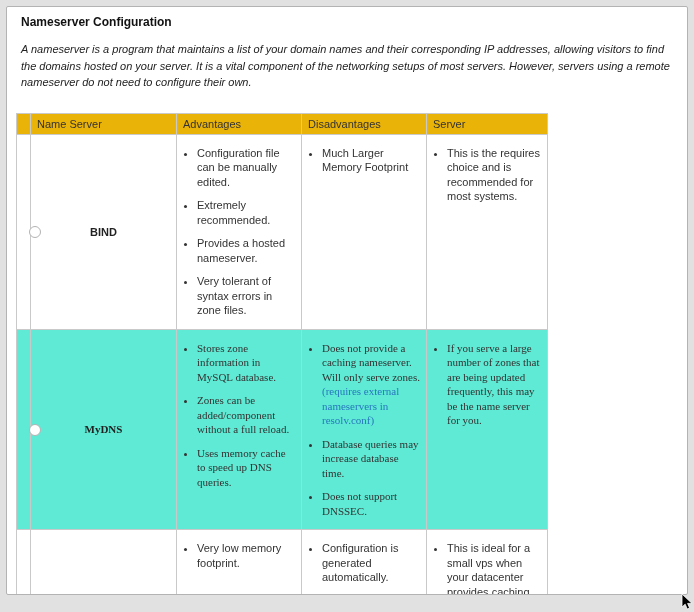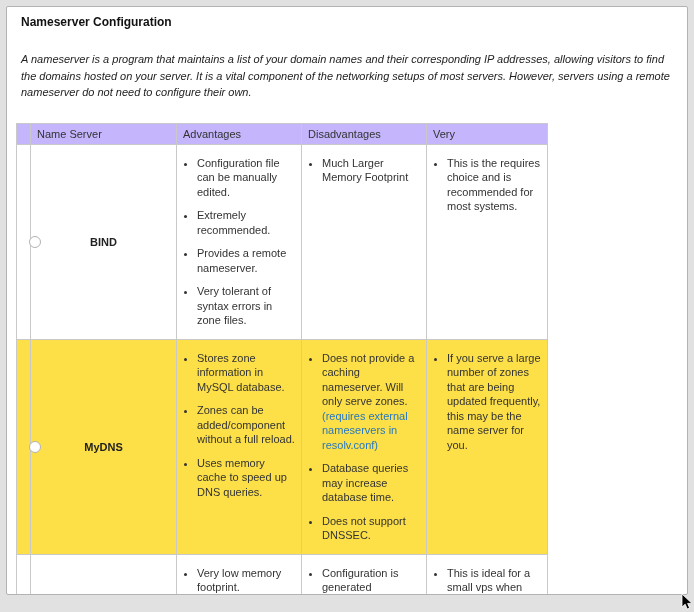--- a/index.html
+++ b/index.html
@@ -17,21 +17,21 @@
     background: #ffffff;
     border: 1px solid #b3b3b3;
     border-radius: 2px;
     overflow: hidden;
   }
   .content { padding: 8px 14px; }
   .page-title {
     font-size: 12px;
     font-weight: bold;
     color: #111;
-    margin-bottom: 22px;
+    margin-bottom: 12px;
   }
   .page-desc {
     font-size: 11px;
     font-style: italic;
     color: #222;
     line-height: 1.5;
     margin-bottom: 22px;
     max-width: 660px;
   }
   .page-instruction {
@@ -41,34 +41,34 @@
   }
   table.ns-table {
     border-collapse: collapse;
     table-layout: fixed;
     width: 531px;
     font-size: 11px;
     color: #333;
     margin-left: -5px;
   }
   .ns-table th {
-    background: #c4b5fd;
+    background: #eab308;
     border: 1px solid #c9c9c9;
     font-weight: normal;
     text-align: left;
     color: #333;
     padding: 4px 6px;
     height: 17px;
   }
   .ns-table td {
     border: 1px solid #c9c9c9;
     vertical-align: top;
     padding: 12px;
   }
-  .ns-table tr.alt td { background: #fde047; }
+  .ns-table tr.alt td { background: #5eead4; font-family: Liberation Serif, serif; }
   td.radio-cell { vertical-align: middle; text-align: center; }
   td.name-cell {
     vertical-align: middle;
     text-align: center;
     font-weight: bold;
     color: #222;
   }
   td.list-cell { padding: 2px 5px 2px 0; }
   .list-cell ul { margin: 6px 0 6px 0; padding-left: 20px; }
   .list-cell li {
@@ -109,32 +109,32 @@
         <col style="width:125px">
         <col style="width:125px">
         <col style="width:121px">
       </colgroup>
       <thead>
         <tr>
           <th></th>
           <th>Name Server</th>
           <th>Advantages</th>
           <th>Disadvantages</th>
-          <th>Very</th>
+          <th>Server</th>
         </tr>
       </thead>
       <tbody id="table-body">
           <tr style="height: 117px;">
             <td class="radio-cell"><span class="radio"></span></td>
             <td class="name-cell">BIND</td>
             <td class="list-cell">
               <ul>
                 <li>Configuration file can be manually edited.</li>
                 <li>Extremely recommended.</li>
-                <li>Provides a remote nameserver.</li>
+                <li>Provides a hosted nameserver.</li>
                 <li>Very tolerant of syntax errors in zone files.</li>
               </ul>
             </td>
             <td class="list-cell">
               <ul>
                 <li>Much Larger Memory Footprint</li>
               </ul>
             </td>
             <td class="list-cell">
               <ul>

